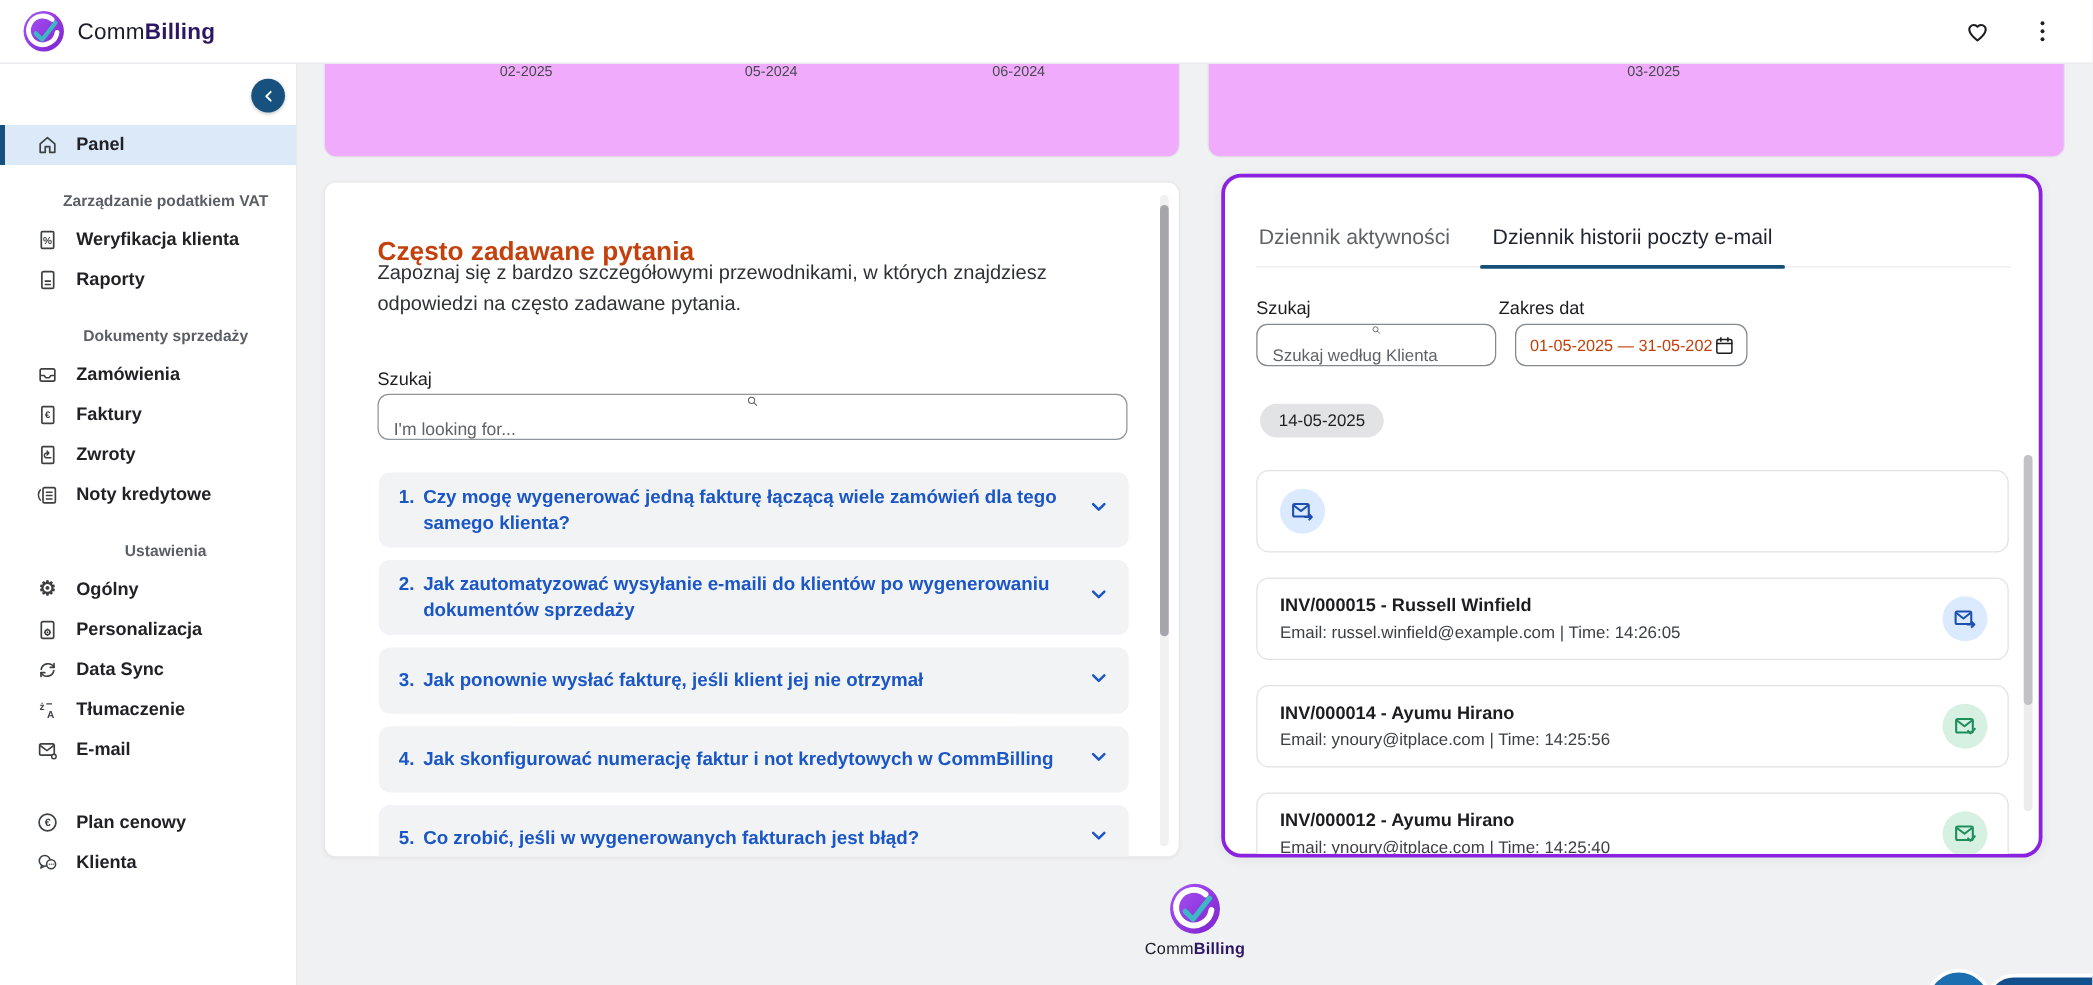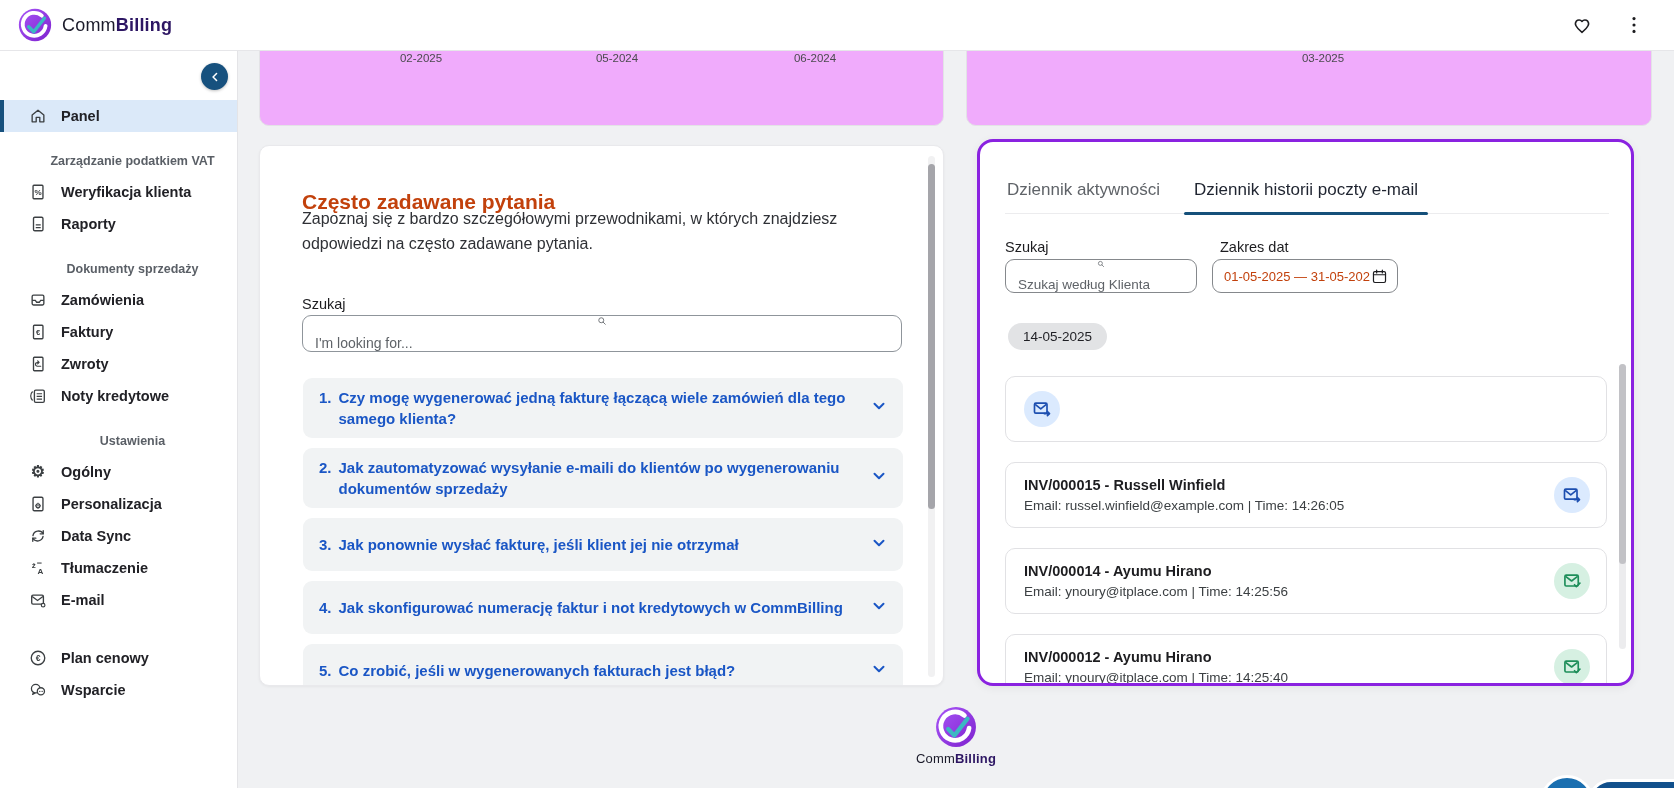--- a/index.html
+++ b/index.html
@@ -273,21 +273,21 @@
       <span class="icn">
         <svg width="18" height="18" viewBox="0 0 20 20">
             <circle cx="7.5" cy="8.5" r="4.8" fill="none" stroke="currentColor" stroke-width="1.4"></circle>
             <path d="M5 12.5 L4 15 l3 -1.6" fill="none" stroke="currentColor" stroke-width="1.3" stroke-linejoin="round"></path>
             <circle cx="13.2" cy="11.5" r="4" fill="#fff" stroke="currentColor" stroke-width="1.4"></circle>
             <circle cx="11.7" cy="11.5" r="0.6" fill="currentColor"></circle>
             <circle cx="13.4" cy="11.5" r="0.6" fill="currentColor"></circle>
             <circle cx="15.1" cy="11.5" r="0.6" fill="currentColor"></circle>
           </svg>
       </span>
-      <span>Wsparcie</span>
+      <span>Klienta</span>
     </div>
   </div>
 </nav>
 
 <div class="main">
 
   <div class="chart-card left">
     <span class="axis-label" style="left:161px">02-2025</span>
     <span class="axis-label" style="left:357px">05-2024</span>
     <span class="axis-label" style="left:555px">06-2024</span>
@@ -360,21 +360,21 @@
       </div>
   </section>
 
   <section class="act-panel">
     <div class="tabs">
       <div class="tab">Dziennik aktywności</div>
       <div class="tab active">Dziennik historii poczty e-mail</div>
     </div>
 
     <div class="panel-label" style="left:25px; top:97px;">Szukaj</div>
-    <div class="panel-label" style="left:240px; top:97px;">Zakres dat</div>
+    <div class="panel-label" style="left:219px; top:97px;">Zakres dat</div>
 
     <div class="search-box act-search" style="position:absolute;">
       <svg width="16" height="16" viewBox="0 0 20 20">
           <circle cx="8.5" cy="8.5" r="5" fill="none" stroke="#5f6368" stroke-width="1.8"></circle>
           <path d="M12.3 12.3 L16.6 16.6" stroke="#5f6368" stroke-width="1.8" stroke-linecap="round"></path>
         </svg>
       <input type="text" placeholder="Szukaj według Klienta" style="">
     </div>
 
     <div class="date-box">

